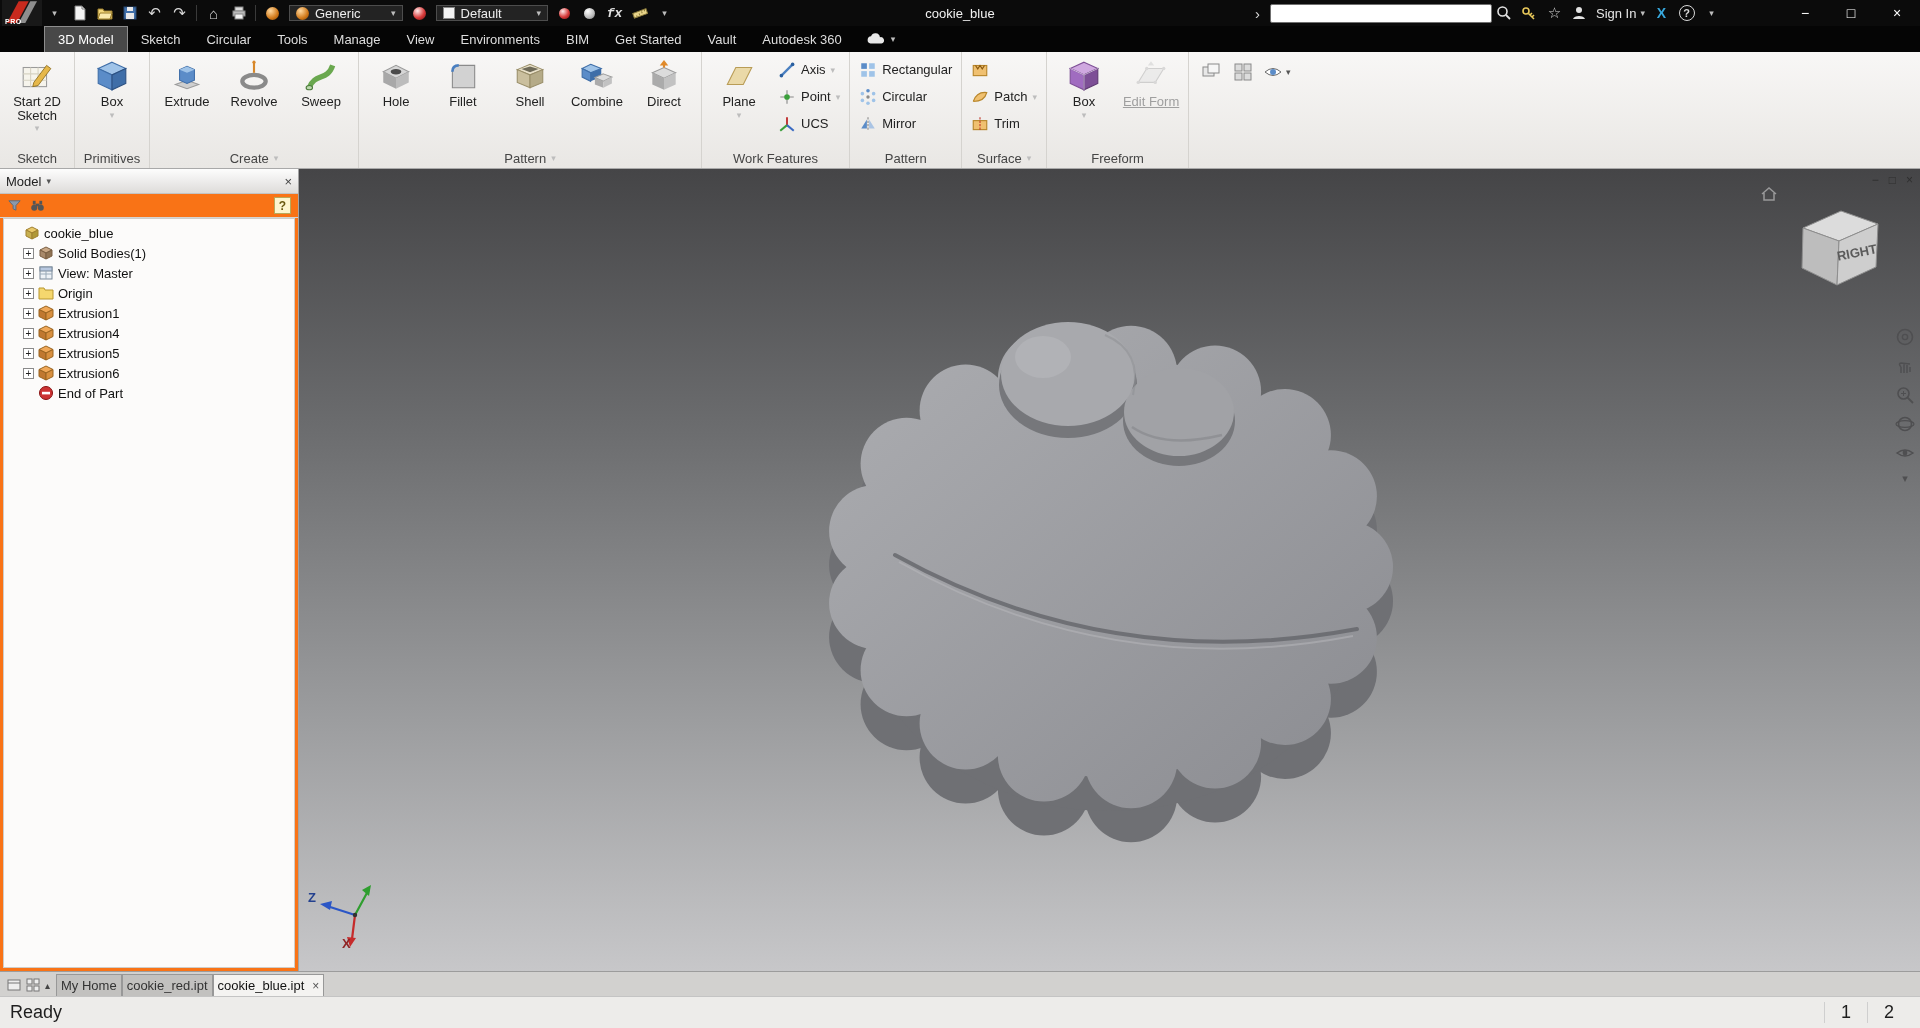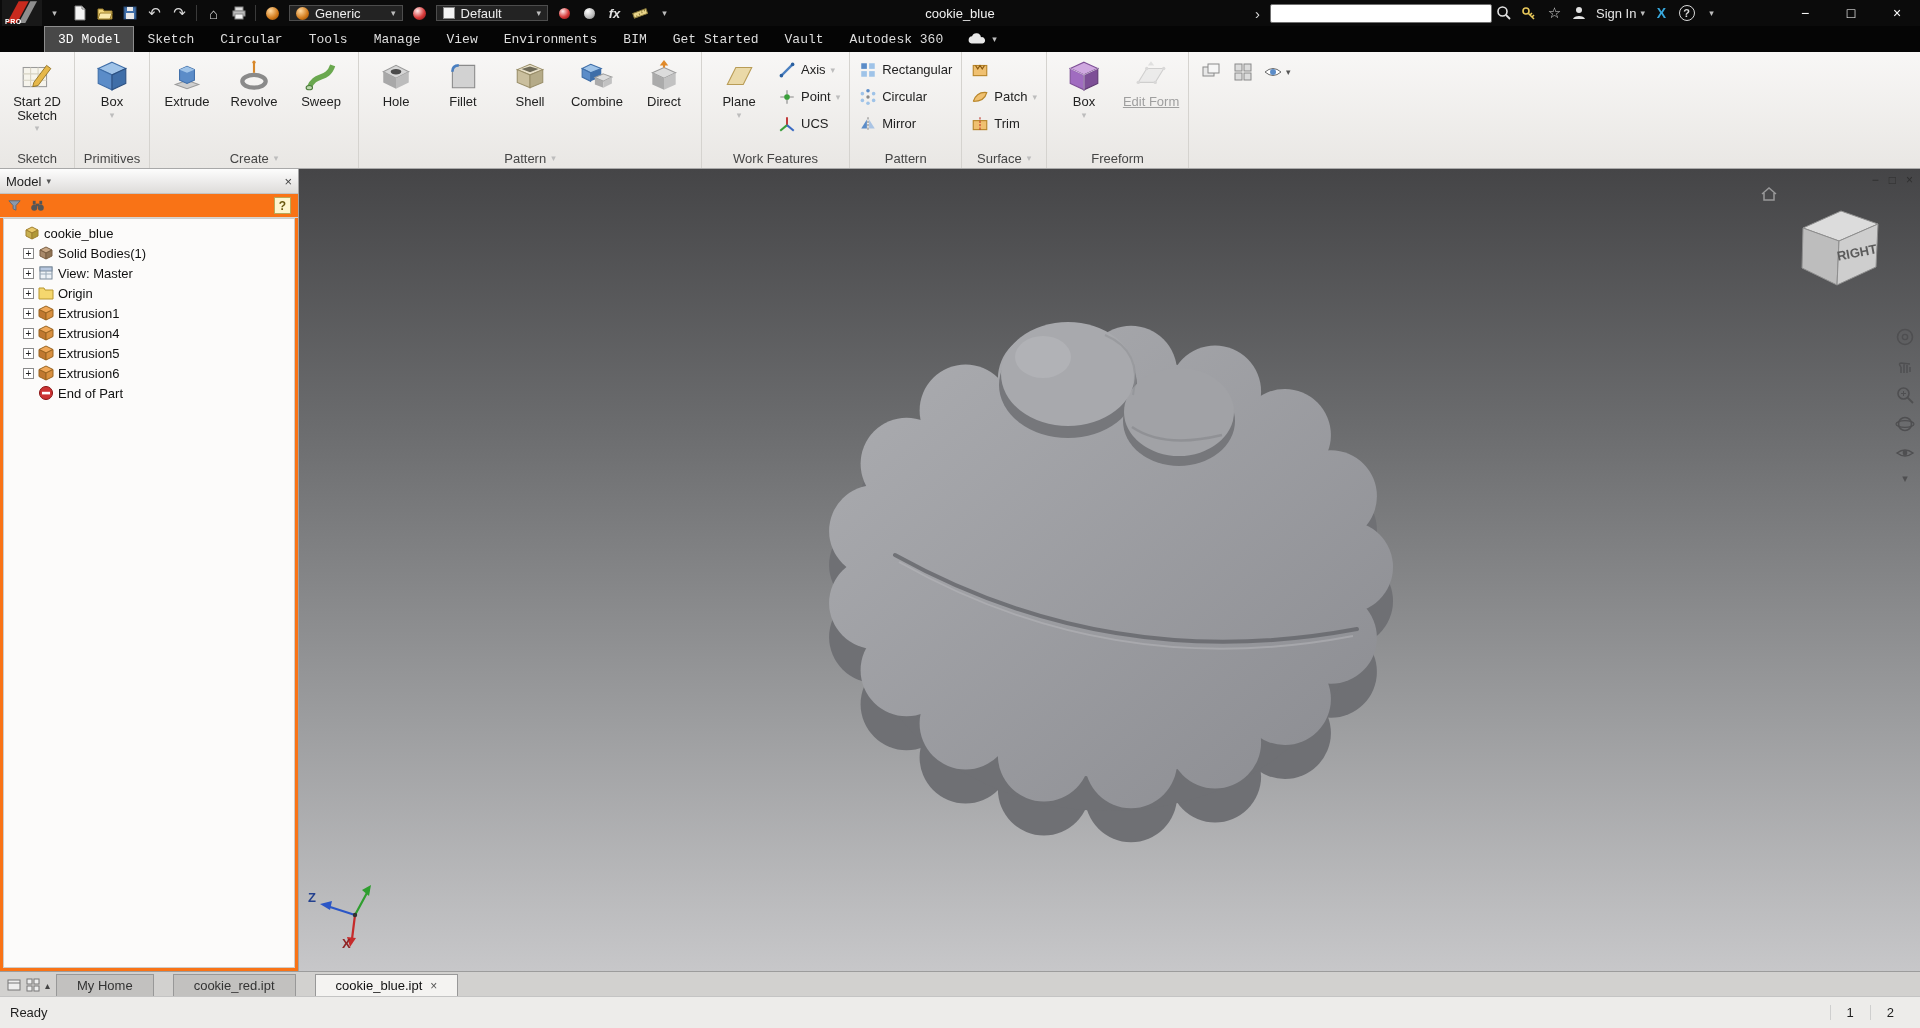--- a/index.html
+++ b/index.html
@@ -15,33 +15,33 @@
   .tb-icon svg { width:16px; height:16px; display:block; }
   .tb-sep { width:1px; height:16px; background:#3a3a3a; margin:0 4px; flex:none; }
   .tb-combo { display:flex; align-items:center; gap:6px; background:#232323; border:1px solid #4d4d4d; height:16px; padding:0 6px; margin:0 4px; color:#eee; flex:none; }
   .tb-combo .caret, .caret { font-size:9px; color:#bdbdbd; }
   .tb-combo .cval { min-width:70px; }
   .ball { width:13px; height:13px; border-radius:50%; flex:none; }
   .ball-material { background:radial-gradient(circle at 35% 30%, #ffd9a0, #d07818 60%, #7a4206); }
   .ball-appearance { background:radial-gradient(circle at 35% 30%, #ffe9e9, #d83b3b 55%, #6e0d0d); }
   .ball-clear { background:radial-gradient(circle at 35% 30%, #ffffff, #b9b9b9 60%, #6d6d6d); }
   .swatch { width:12px; height:12px; background:#f4f4f4; border:1px solid #8a8a8a; flex:none; }
-  .fx { font-style:italic; font-weight:bold; font-size:13px; color:#e0e0e0; }
+  .fx { font-style:italic; font-weight:bold; font-size:13px; color:#e0e0e0;font-family:Liberation Mono, monospace; }
   .titlebar-title { position:absolute; left:50%; top:0; height:26px; display:flex; align-items:center; transform:translateX(-50%); color:#f2f2f2; font-size:13px; }
   .tb-right { position:absolute; right:0; top:0; height:26px; display:flex; align-items:center; }
   .search-input { width:222px; height:19px; background:#fff; border:1px solid #6f6f6f; border-radius:2px; font-size:12px; padding:0 5px; color:#222; }
   .signin { display:flex; align-items:center; gap:4px; color:#e6e6e6; padding:0 4px; }
   .xbadge { color:#37a7dc; font-weight:bold; font-size:14px; }
   .helpcircle { width:16px; height:16px; border-radius:50%; border:1.5px solid #d8d8d8; display:flex; align-items:center; justify-content:center; font-size:11px; font-weight:bold; color:#d8d8d8; }
   .winbtns { display:flex; margin-left:58px; }
   .winbtn { width:46px; height:26px; display:flex; align-items:center; justify-content:center; color:#fff; font-size:14px; }
 
   
   .tabrow { height:26px; flex:none; background:#050505; display:flex; align-items:stretch; padding-left:44px; }
-  .rtab { color:#dedede; font-size:13px; padding:0 13px; display:flex; align-items:center; cursor:default;font-family:Liberation Mono, monospace; }
+  .rtab { color:#dedede; font-size:13px; padding:0 13px; display:flex; align-items:center; cursor:default; }
   .rtab.active { background:#484848; border:1px solid #8d8d8d; border-bottom:none; color:#fff; }
   .cloud-btn { display:flex; align-items:center; gap:4px; padding:0 10px; color:#cfcfcf; }
   .cloud-btn svg { width:22px; height:14px; }
 
   
   .ribbon { height:117px; flex:none; background:linear-gradient(#f8f7f6,#e9e7e4); display:flex; border-bottom:1px solid #a9a9a9; }
   .panel { display:flex; flex-direction:column; border-right:1px solid #d5d3cf; }
   .panel-body { flex:1; display:flex; align-items:flex-start; padding:4px 5px 0; gap:3px; }
   .panel-footer { height:20px; font-size:13px; color:#454545; display:flex; align-items:center; justify-content:center; gap:5px; padding:0 8px; }
   .btn-lg { width:64px; min-height:90px; display:flex; flex-direction:column; align-items:center; gap:2px; padding-top:3px; font-size:13px; color:#222; text-align:center; line-height:1.05; cursor:default; }
@@ -84,26 +84,26 @@
   .navbar { position:absolute; top:158px; right:3px; width:24px; display:flex; flex-direction:column; align-items:center; gap:9px; color:#525254; }
   .navbar svg { width:20px; height:20px; display:block; }
   .axis-label { position:absolute; font-size:13px; font-weight:bold; }
   .axis-z { left:9px; bottom:66px; color:#24418f; }
   .axis-x { left:43px; bottom:20px; color:#8f2424; }
 
   
   .doctabs { height:25px; flex:none; background:#d2d1cf; border-top:1px solid #9c9c9c; display:flex; align-items:flex-end; padding-left:5px; }
   .dtab-icons { display:flex; align-items:center; gap:5px; padding:0 6px 4px 2px; color:#444; }
   .dtab-icons svg { width:14px; height:14px; display:block; }
-  .dtab { height:22px; display:flex; align-items:center; gap:8px; padding:0 20px; margin-right:19px; background:#c2c1bf; border:1px solid #989898; border-bottom:none; font-size:13px; color:#333;justify-content:center; }
+  .dtab { height:22px; display:flex; align-items:center; gap:8px; padding:0 4px; margin-right:0; background:#c2c1bf; border:1px solid #989898; border-bottom:none; font-size:13px; color:#333;justify-content:center; }
   .dtab.active { background:#f4f3f1; color:#111; }
   .dtab .tclose { font-size:12px; color:#555; }
 
   
-  .statusbar { height:32px; flex:none; background:#edecea; border-top:1px solid #c4c4c4; display:flex; align-items:center; padding:0 10px; font-size:13px; color:#1e1e1e;gap:18px; }
+  .statusbar { height:32px; flex:none; background:#edecea; border-top:1px solid #c4c4c4; display:flex; align-items:center; padding:0 10px; font-size:18px; color:#1e1e1e;gap:18px; }
   .sb-right { margin-left:auto; display:flex; gap:0; }
   .sb-num { padding:0 16px; border-left:1px solid #cfcfcf; }
 </style>
 </head>
 <body>
 
 <div class="app">
 
   <div class="titlebar">
     <div class="logo">

